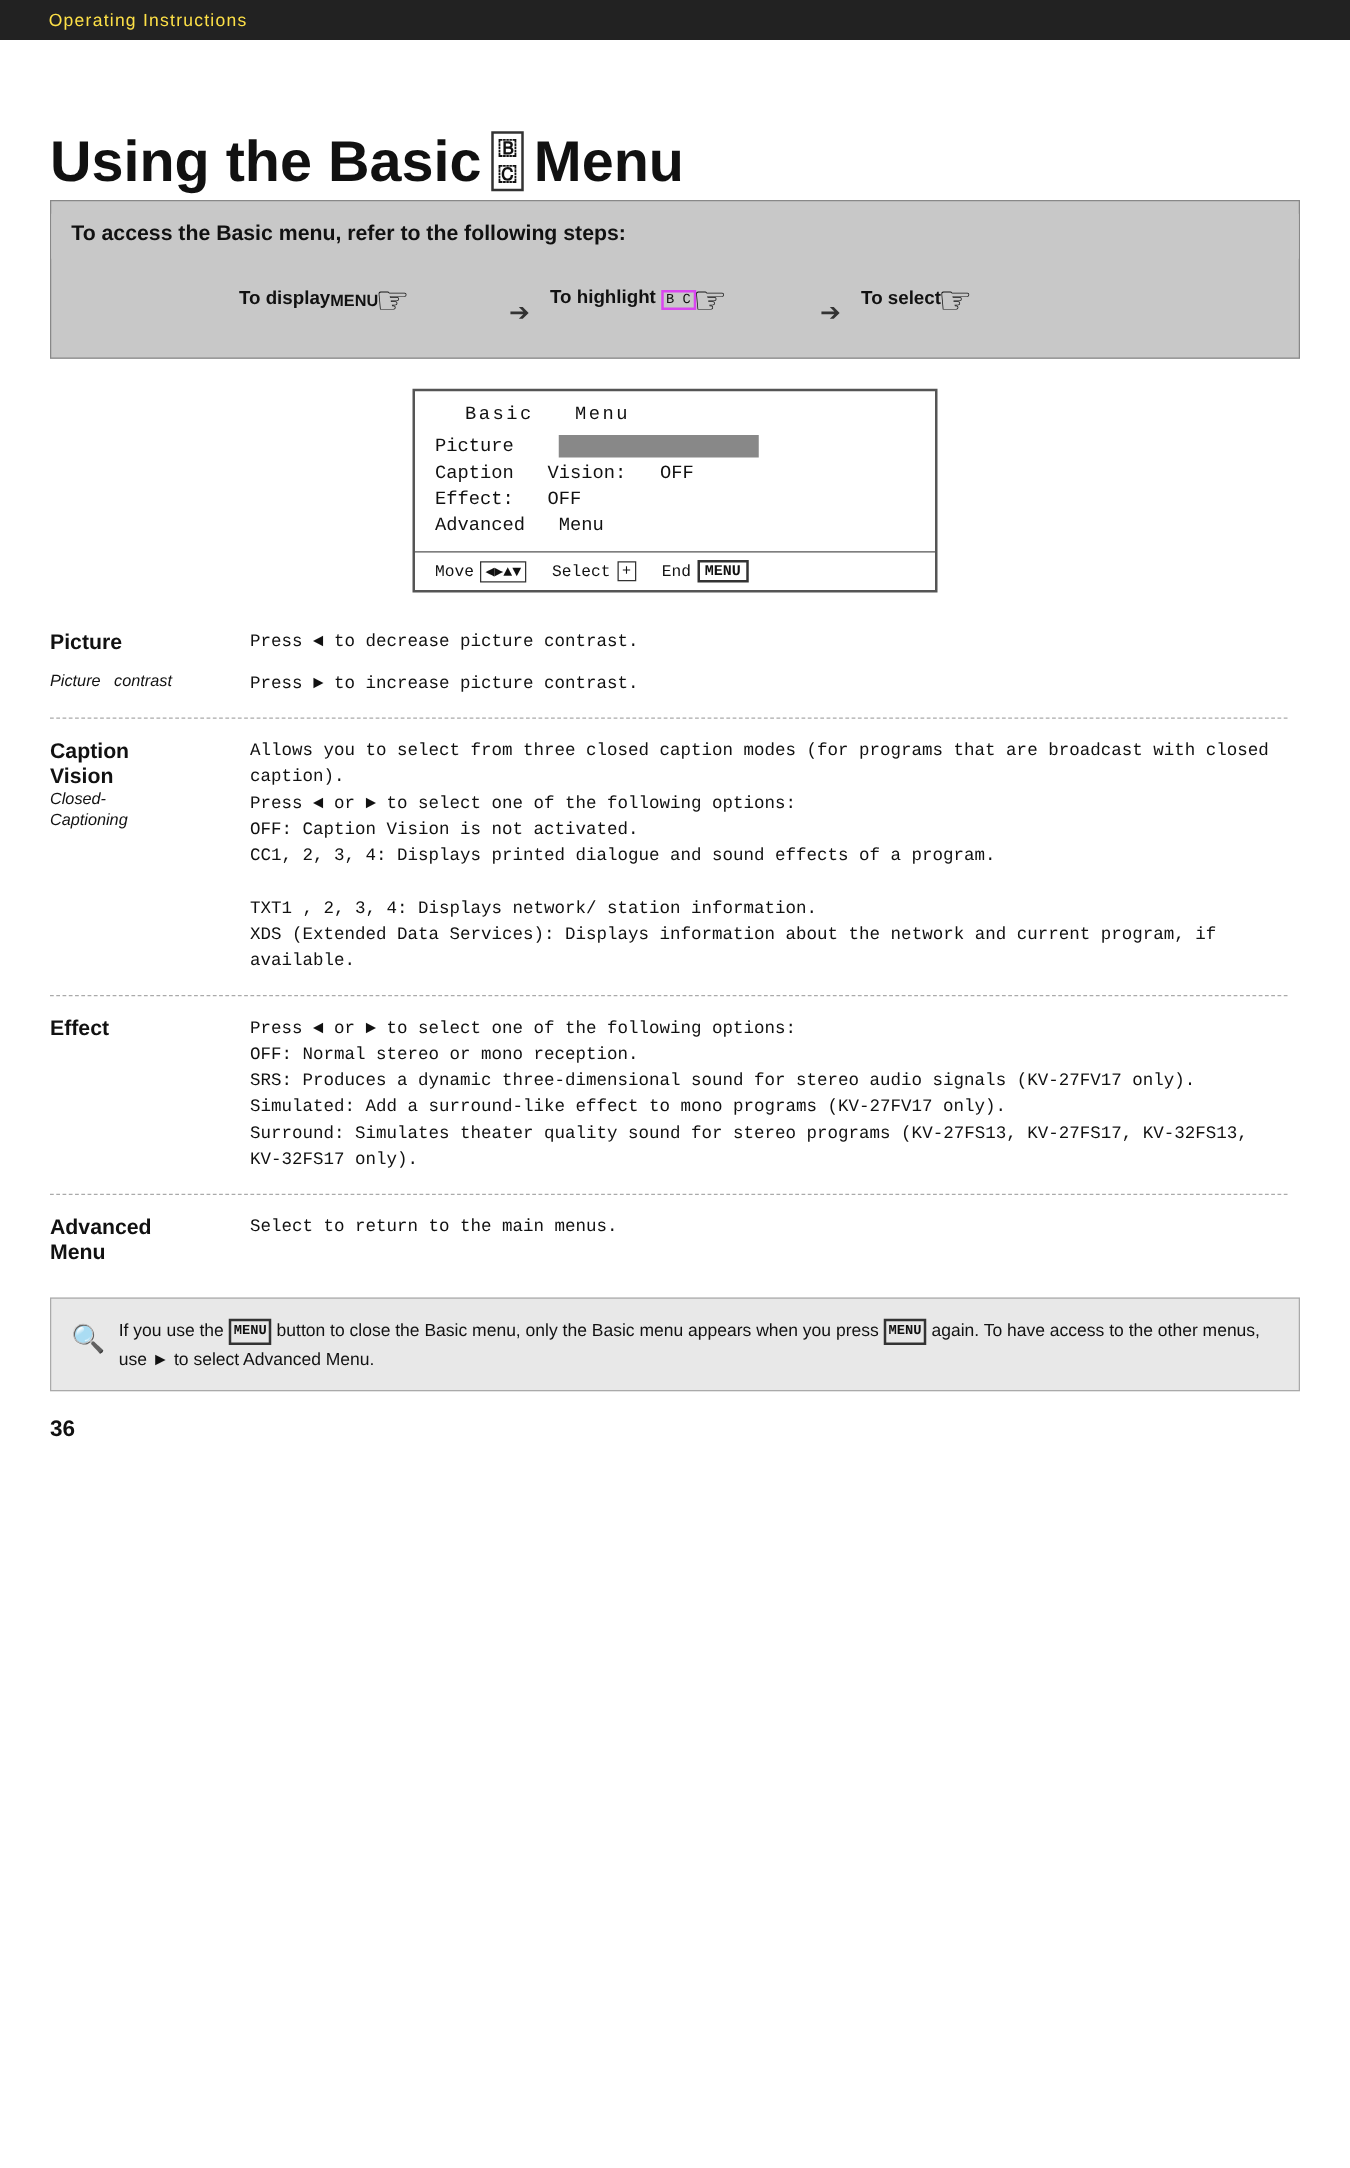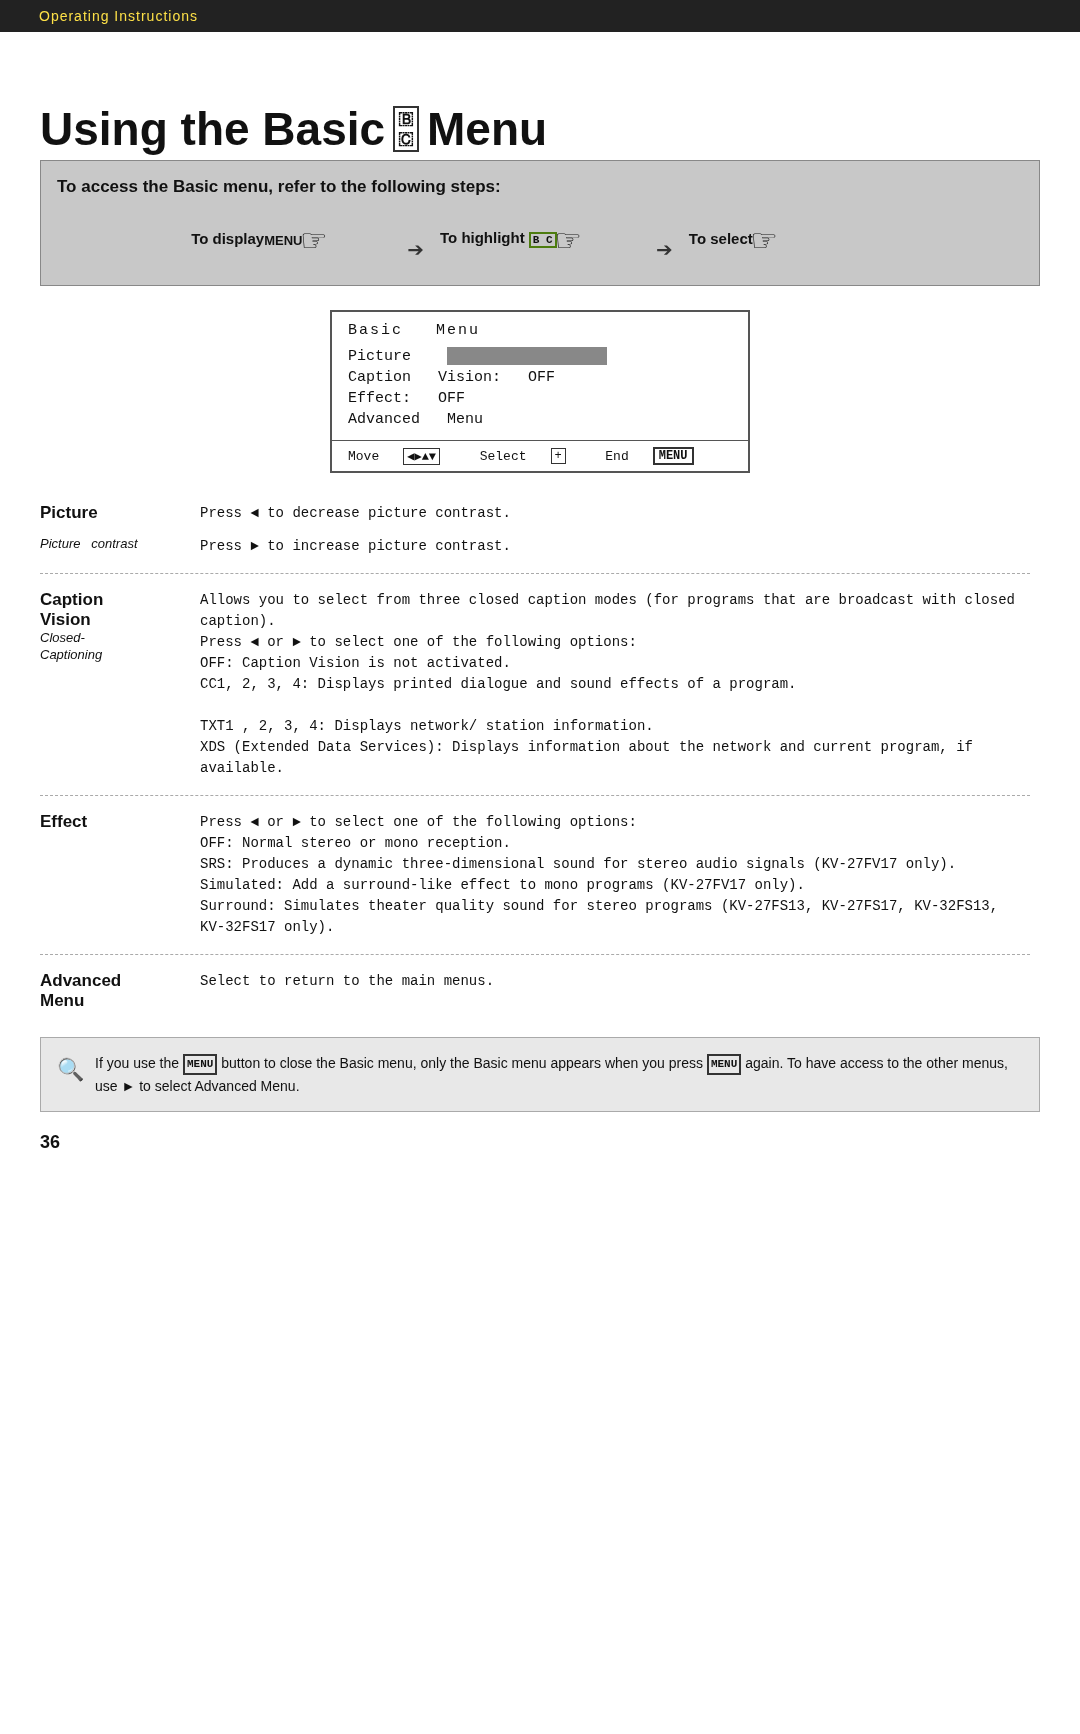--- a/index.html
+++ b/index.html
@@ -82,23 +82,23 @@
 
     .step-label {
       font-family: Arial, sans-serif;
       font-size: 15px;
       font-weight: bold;
       margin-bottom: 4px;
     }
 
     .step-label .highlight-icon {
       display: inline-flex;
-      border: 2px solid #4d7c0f;
+      border: 2px solid #d946ef;
       font-size: 11px;
-      font-weight: bold;
+      font-weight: normal;
       font-family: 'Courier New', monospace;
       padding: 0px 2px;
     }
 
     .step-icon {
       font-size: 38px;
       margin-top: 2px;
     }
 
     .menu-label {
@@ -126,20 +126,21 @@
       width: 420px;
       background: #fff;
       font-family: 'Courier New', Courier, monospace;
       font-size: 15px;
     }
 
     .menu-box-title {
       padding: 10px 16px 6px 16px;
       font-size: 15px;
       letter-spacing: 2px;
+      margin-left: 24px;
     }
 
     .menu-box-items {
       padding: 0 16px 10px 16px;
     }
 
     .menu-item-row {
       padding: 2px 0;
     }
 
@@ -150,21 +151,21 @@
       width: 160px;
       height: 18px;
       vertical-align: middle;
     }
 
     .menu-box-footer {
       border-top: 1px solid #555;
       padding: 6px 16px;
       display: flex;
       align-items: center;
-      gap: 24px;
+      gap: 5px;
       font-size: 13px;
     }
 
     .footer-key {
       display: inline-flex;
       border: 1px solid #333;
       padding: 0 3px;
       font-size: 12px;
     }
 

